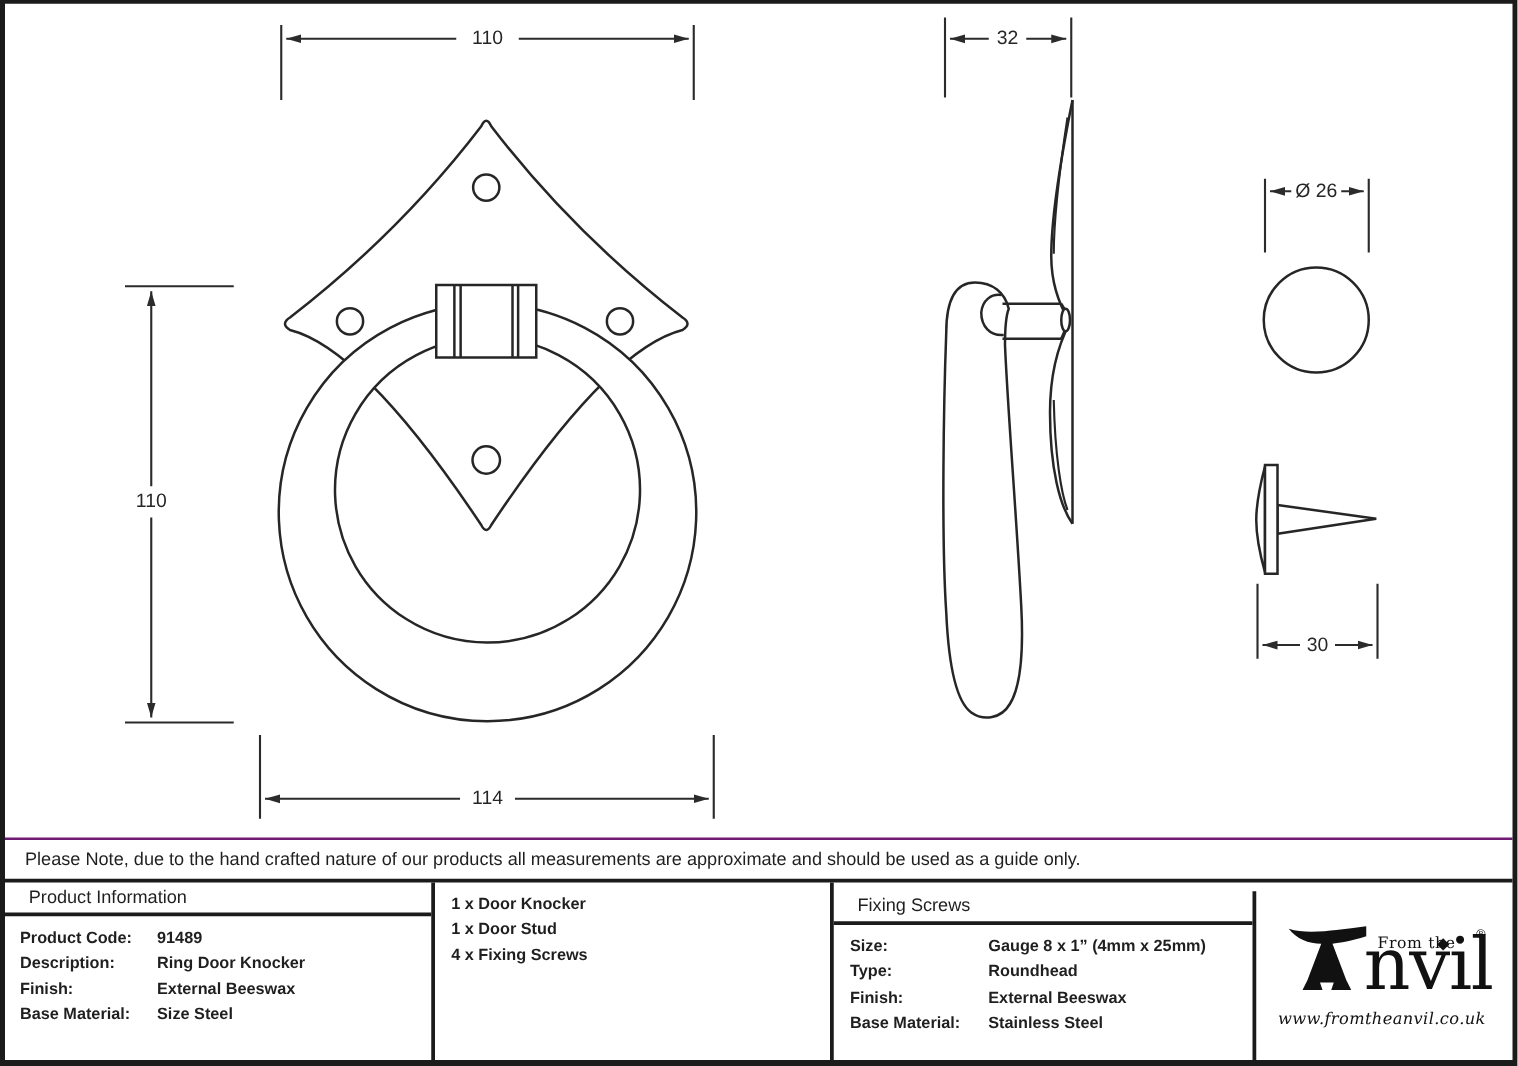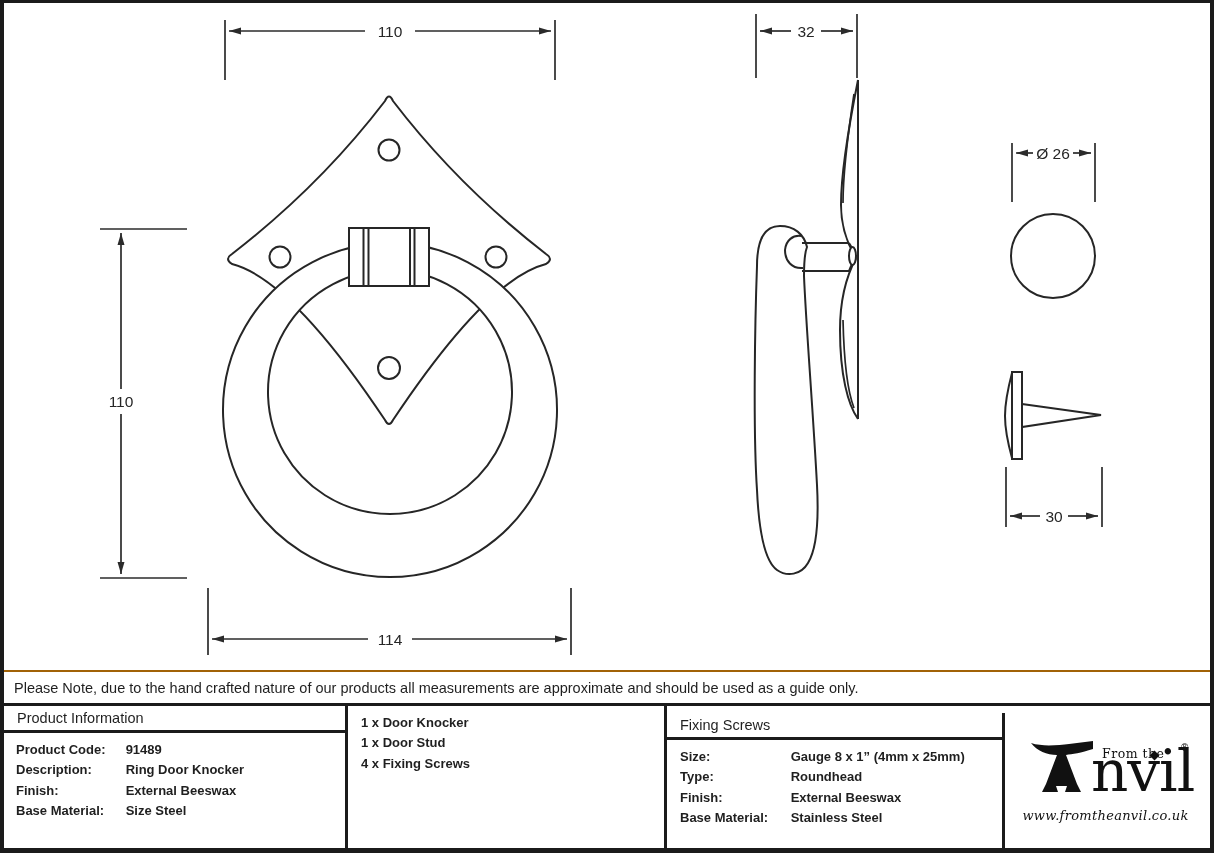--- a/index.html
+++ b/index.html
@@ -9,36 +9,36 @@
   }
   .outer-border{
     position:absolute;inset:0;pointer-events:none;
     border-style:solid;border-color:#1b1b1b;border-width:3px 4px 5px 4px;
   }
   svg text{font-family:"Liberation Sans",sans-serif;}
   .dim-text{font-size:15.5px;fill:#262626;}
   
   .note-band{
     position:absolute;left:4px;right:4px;top:670px;height:36px;box-sizing:border-box;
-    border-top:2px solid #a16207;border-bottom:3px solid #1b1b1b;
-    display:flex;align-items:center;padding-left:10px;font-size:14.5px;
+    border-top:2px solid #701a75;border-bottom:3px solid #1b1b1b;
+    display:flex;align-items:center;padding-left:16px;font-size:14.5px;
   }
   
   .spec-table{
     position:absolute;left:4px;right:4px;top:706px;bottom:5px;
     display:flex;box-sizing:border-box;
   }
   .spec-col{box-sizing:border-box;border-right:3px solid #1b1b1b;position:relative;}
   .col-product{width:344px;}
   .col-pack{width:319px;}
   .col-screws{width:338px;margin-top:7px;}
   .col-logo{flex:1;border-right:none;position:relative;}
   .cell-header{
     height:24px;line-height:24px;border-bottom:3px solid #1b1b1b;
-    padding-left:13px;font-size:14.5px;box-sizing:content-box;
+    padding-left:19px;font-size:14.5px;box-sizing:content-box;
   }
   .cell-body{padding:7px 0 0 12px;font-size:13px;font-weight:bold;}
   .col-screws .cell-body{padding-left:13px;}
   .col-pack .cell-body{padding-left:13px;}
   .kv-row{line-height:20.3px;white-space:nowrap;}
   .kv-row .k{display:inline-block;width:106px;}
   .col-screws .kv-row .k{width:107px;}
   .pack-item{line-height:20.3px;white-space:nowrap;}
   
   .logo-box{position:absolute;inset:0;}

